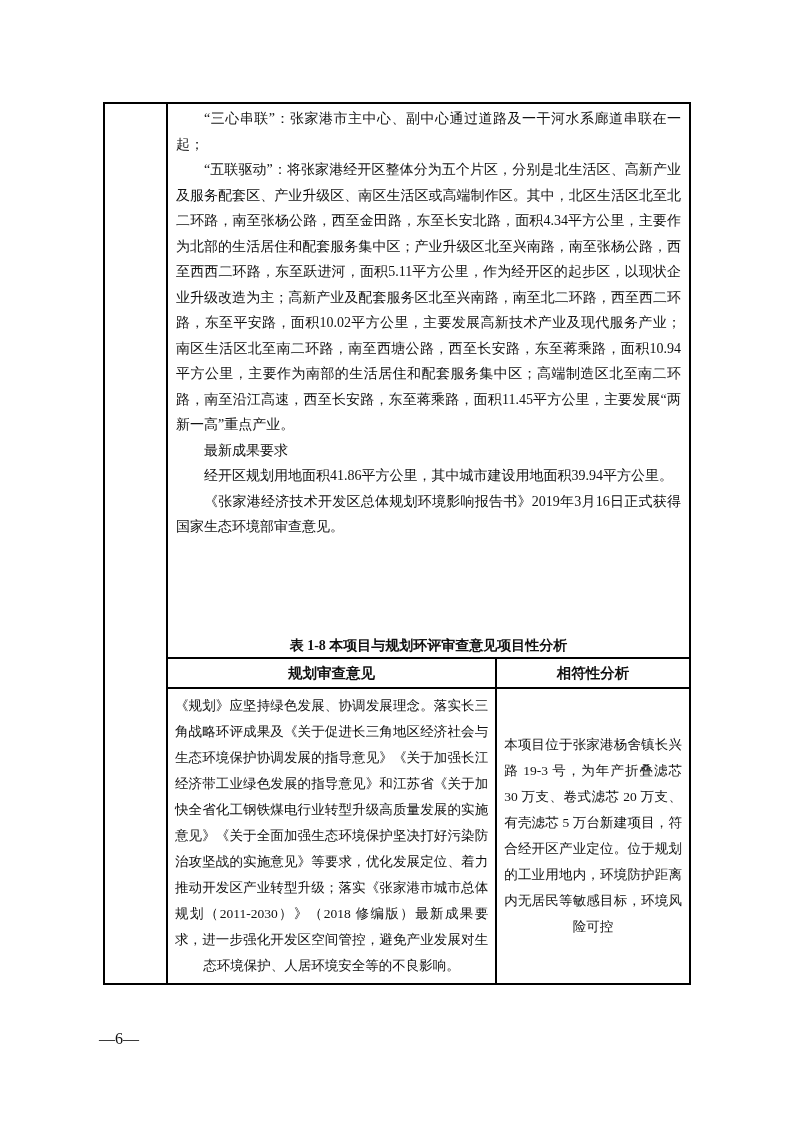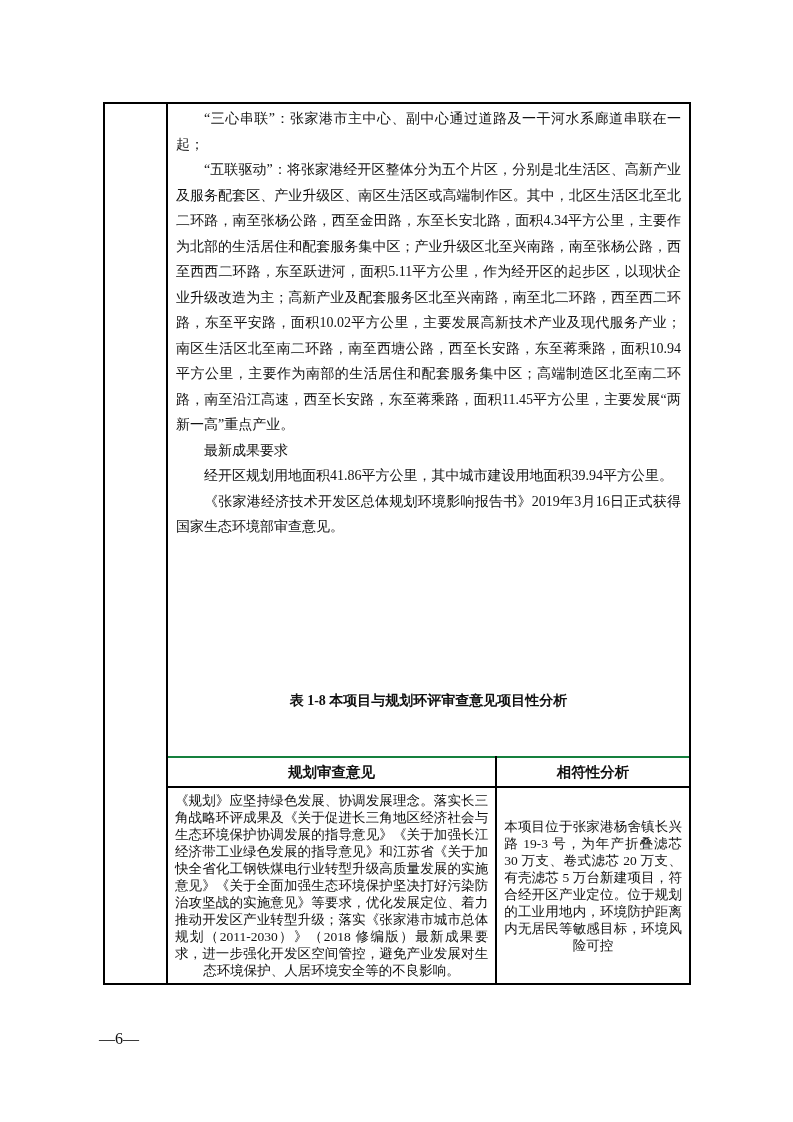--- a/index.html
+++ b/index.html
@@ -54,38 +54,37 @@
   .table-block { margin-top: auto; }
   .tbl-caption {
     text-align: center;
     font-weight: bold;
     font-size: 14px;
     line-height: 23px;
   }
   table.analysis {
     width: 100%;
     border-collapse: collapse;
-    border-top: 2px solid #15803d;
+    border-top: 2px solid #000000;
     table-layout: fixed;
-    margin-top: 44px;
   }
   table.analysis th {
     border-bottom: 2px solid #000000;
     font-size: 14.5px;
     font-weight: bold;
     padding: 3px 0;
     line-height: 22px;
   }
   table.analysis th + th,
   table.analysis td + td {
     border-left: 2px solid #000000;
   }
   table.analysis td {
     font-size: 13.5px;
-    line-height: 17px;
+    line-height: 26px;
     text-align: justify;
     text-align-last: center;
     vertical-align: middle;
     padding: 4px 7px;
   }
   .col-review { width: 63%; }
   .col-compliance { width: 37%; }
   .page-number {
     position: absolute;
     left: 99px;

